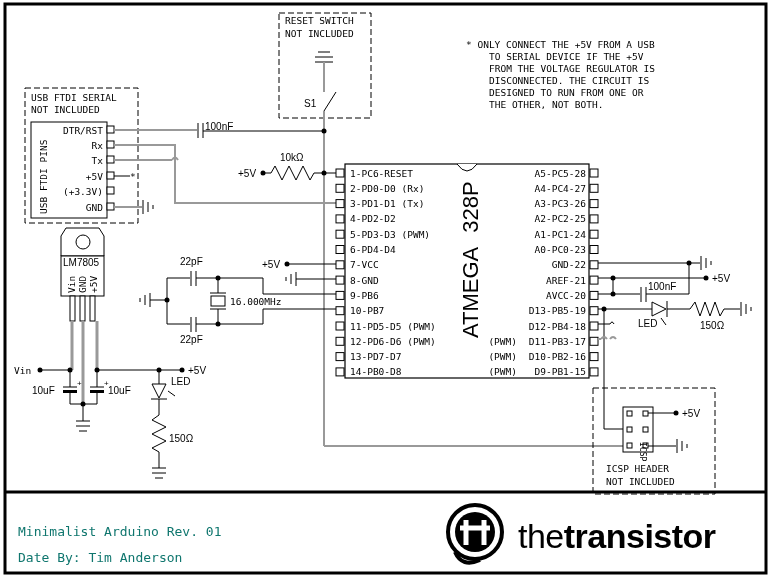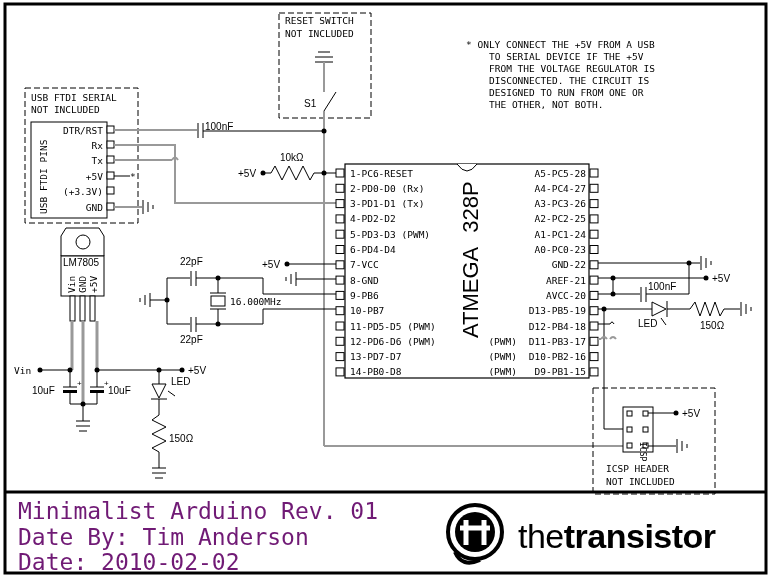--- a/index.html
+++ b/index.html
@@ -5,21 +5,21 @@
   html, body { margin:0; padding:0; background:#ffffff; }
   body { width:770px; height:577px; position:relative; overflow:hidden; font-family:"Liberation Sans", sans-serif; }
   svg { position:absolute; left:0; top:0; }
   .t { font-family:"Liberation Sans", sans-serif; font-size:10px; fill:#000; }
   .tb { font-family:"DejaVu Sans Mono", monospace; font-size:9.5px; fill:#000; }
   .w { stroke:#000; stroke-width:1; fill:none; }
   .g { stroke:#999; stroke-width:2; fill:none; }
   .d { stroke:#000; stroke-width:1; fill:none; stroke-dasharray:6 3; }
   .dot { fill:#000; }
   .pin { fill:#fff; stroke:#000; stroke-width:1; }
-  .title-text { position:absolute; left:18px; font-family:"DejaVu Sans Mono", monospace; font-size:23px; color:#701a75; }
+  .title-text { position:absolute; left:18px; font-family:"DejaVu Sans Mono", monospace; font-size:13px; color:#0f766e;margin-top:26px; }
   .brand { position:absolute; left:518px; top:517px; font-family:"Liberation Sans", sans-serif; font-size:34px; color:#000; letter-spacing:-0.5px; }
   .brand b { font-weight:bold; }
 </style>
 </head>
 <body>
 
 <svg width="770" height="577" viewBox="0 0 770 577">
 
   <rect x="5" y="4" width="761" height="569" fill="none" stroke="#000" stroke-width="3"></rect>
   <line x1="5" y1="492" x2="766" y2="492" stroke="#000" stroke-width="3"></line>

